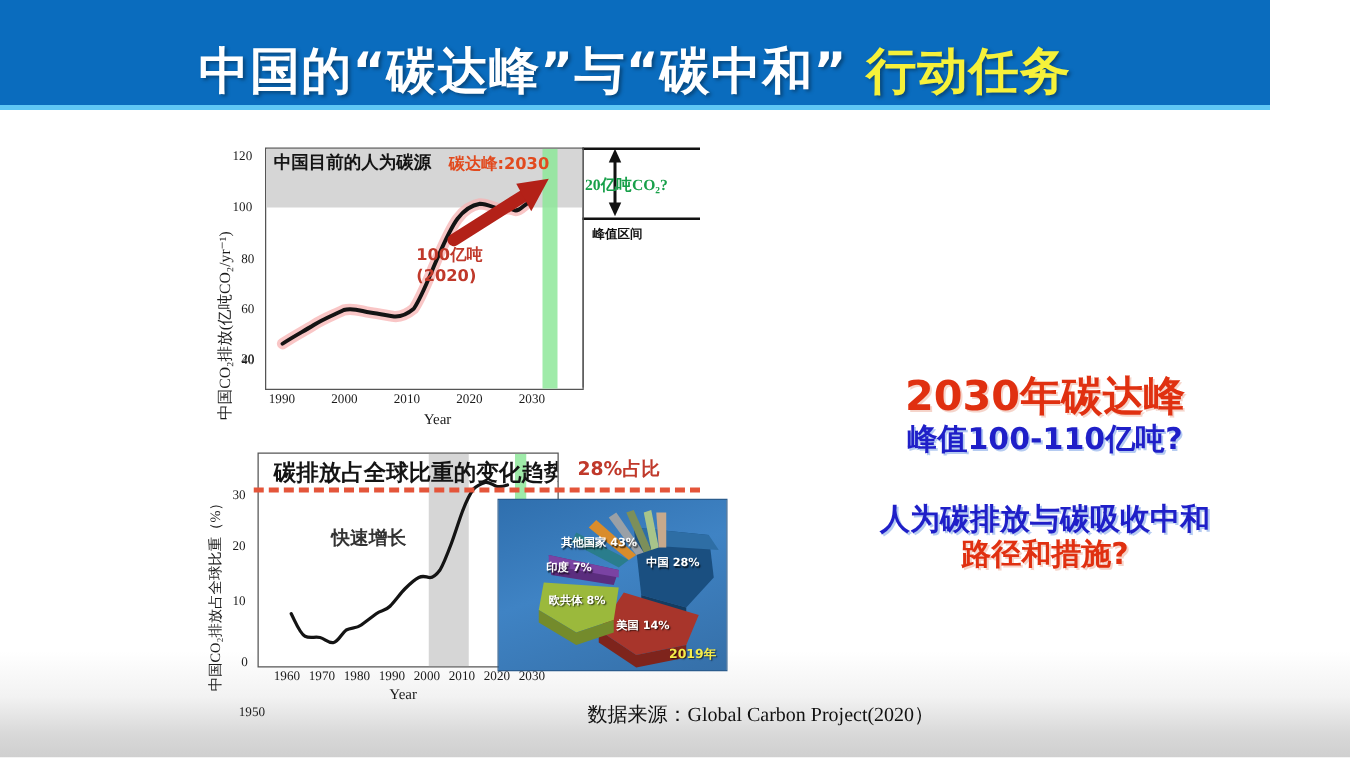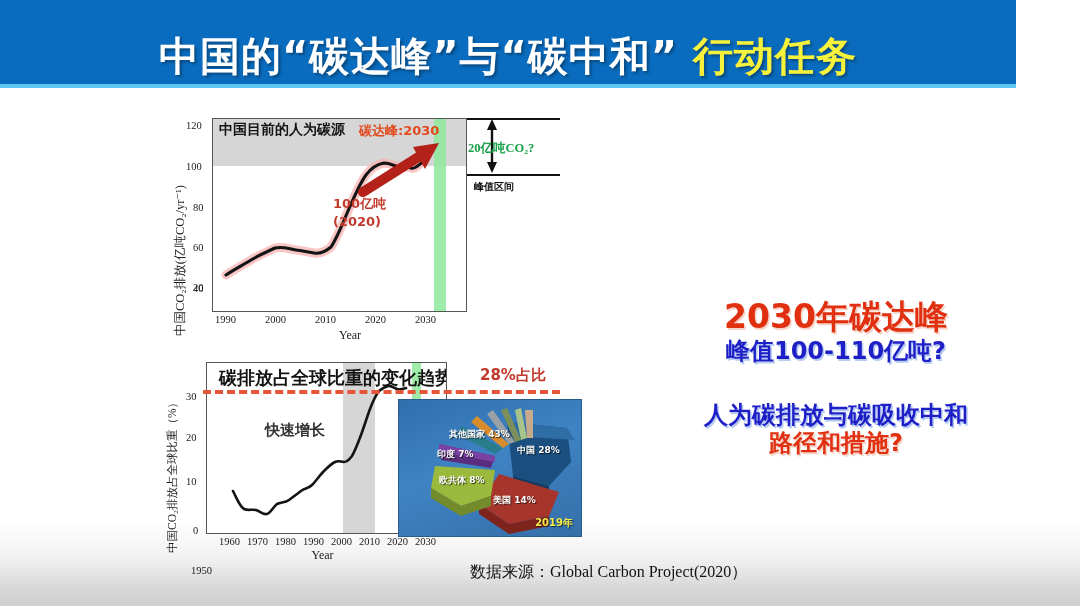--- a/index.html
+++ b/index.html
@@ -177,21 +177,21 @@
                  C157,64 160,54 163,46 C166,38 169,32 172,28 C175,25 178,24 181,23
                  C184,22 187,25 190,26 C193,27 196,26 199,25" fill="none" stroke="#141414" stroke-width="2.6" stroke-linecap="round" stroke-linejoin="round"></path>
       </svg>
 
       <div class="chart-note" style="left:12px;top:3px;font-size:18px;color:#141414;">碳排放占全球比重的变化趋势</div>
       <div class="chart-note" style="left:58px;top:58px;font-size:15px;color:#333;">快速增长</div>
     </div>
 
     <div class="dashline" style="left:48px;top:42px;width:357px;"></div>
 
-    <div class="chart-note" style="position:absolute;left:307px;top:18px;font-size:15px;color:#c0392b;margin-left:18px;">28%占比</div>
+    <div class="chart-note" style="position:absolute;left:307px;top:18px;font-size:15px;color:#c0392b;">28%占比</div>
 
     <div class="tick" style="left:36px;top:188px;margin-top:29px;">1950</div>
     <div class="tick" style="left:64px;top:188px;">1960</div>
     <div class="tick" style="left:92px;top:188px;">1970</div>
     <div class="tick" style="left:120px;top:188px;">1980</div>
     <div class="tick" style="left:148px;top:188px;">1990</div>
     <div class="tick" style="left:176px;top:188px;">2000</div>
     <div class="tick" style="left:204px;top:188px;">2010</div>
     <div class="tick" style="left:232px;top:188px;">2020</div>
     <div class="tick" style="left:260px;top:188px;">2030</div>

